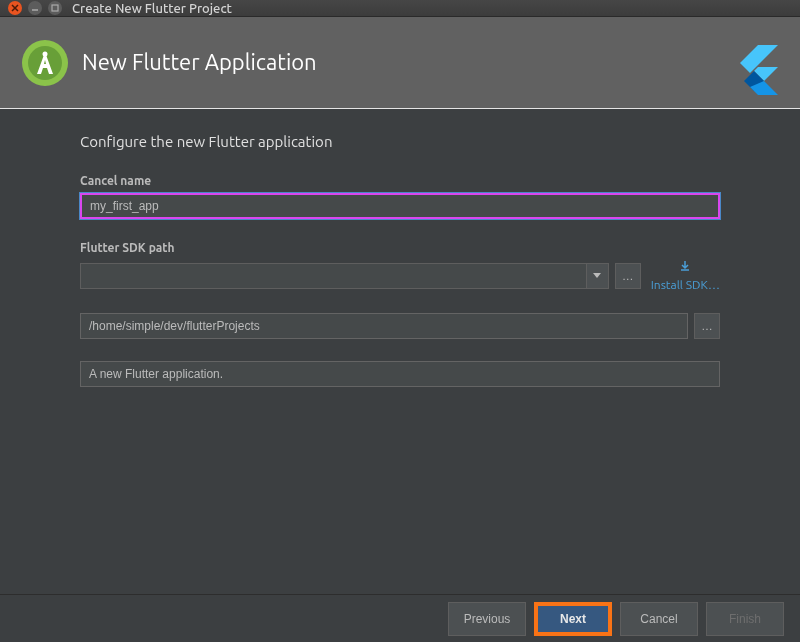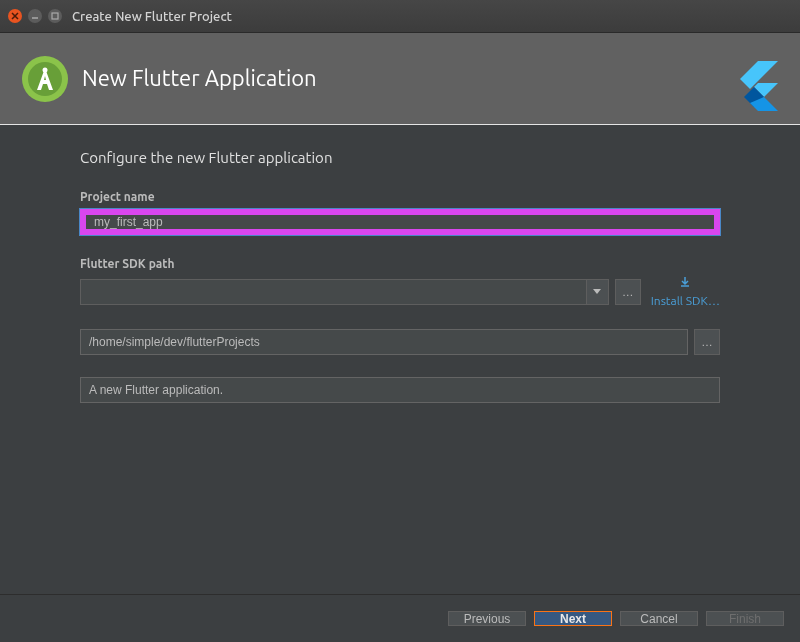--- a/index.html
+++ b/index.html
@@ -9,21 +9,21 @@
       width: 800px;
       height: 642px;
       overflow: hidden;
       color: #bbbbbb;
     }
     .titlebar {
       height: 16px;
       background: linear-gradient(to bottom, #464646, #3c3c3c);
       display: flex;
       align-items: center;
-      padding: 16px 8px;
+      padding: 8px 8px;
       border-bottom: 1px solid #2a2a2a;
     }
     .titlebar-buttons {
       display: flex;
       gap: 6px;
       margin-right: 10px;
     }
     .titlebar-btn {
       width: 14px;
       height: 14px;
@@ -99,21 +99,21 @@
       flex: 1;
       height: 26px;
       background: #45494a;
       border: 1px solid #646464;
       color: #bbbbbb;
       padding: 0 8px;
       font-size: 12px;
       outline: none;
     }
     .text-input.focused {
-      border: 6px solid #d946ef;
+      border: 2px solid #d946ef;
       box-shadow: 0 0 0 1px #4a88c7;
     }
     .dropdown {
       flex: 1;
       height: 26px;
       background: #45494a;
       border: 1px solid #5e5e5e;
       display: flex;
       align-items: center;
       position: relative;
@@ -161,31 +161,31 @@
       border-top: 1px solid #2d2d2d;
       display: flex;
       align-items: center;
       justify-content: flex-end;
       padding: 0 16px;
       gap: 8px;
       background: #3c3f41;
     }
     .wizard-btn {
       min-width: 78px;
-      height: 15px;
+      height: 34px;
       background: #4c5052;
       border: 1px solid #5e5e5e;
       color: #bbbbbb;
       font-size: 12px;
       cursor: pointer;
       padding: 0 14px;
     }
     .wizard-btn.primary {
       background: #365880;
-      border: 1px solid #f97316;
+      border: 4px solid #f97316;
       color: #e8e8e8;
       font-weight: bold;
     }
     .wizard-btn.disabled {
       color: #6e6e6e;
       cursor: default;
     }
   </style>
 </head>
 <body>
@@ -231,21 +231,21 @@
       <path d="M36 40 L50 54 L30 54 L22 46 Z" fill="#1594e6"></path>
       <path d="M26 50 L36 40 L30 46 Z" fill="#00325a"></path>
     </svg>
   </div>
 </div>
 
 <div class="content">
   <div class="section-title">Configure the new Flutter application</div>
 
   <div class="field-group">
-    <label class="field-label">Project name</label>
+    <label class="field-label">Cancel name</label>
     <div class="field-row">
       <input type="text" class="text-input focused" value="my_first_app" style="">
     </div>
   </div>
 
   <div class="field-group">
     <label class="field-label">Flutter SDK path</label>
     <div class="field-row">
       <div class="dropdown">
         <div class="dropdown-arrow">

